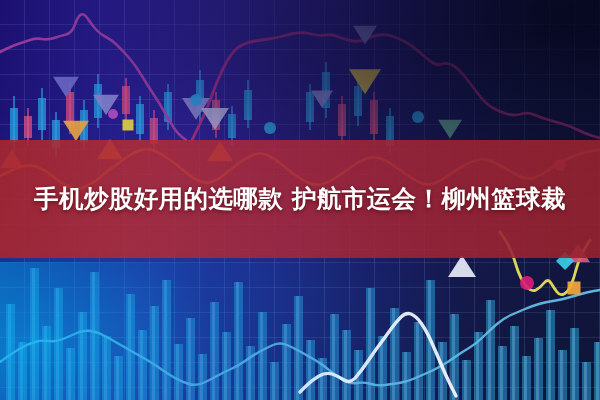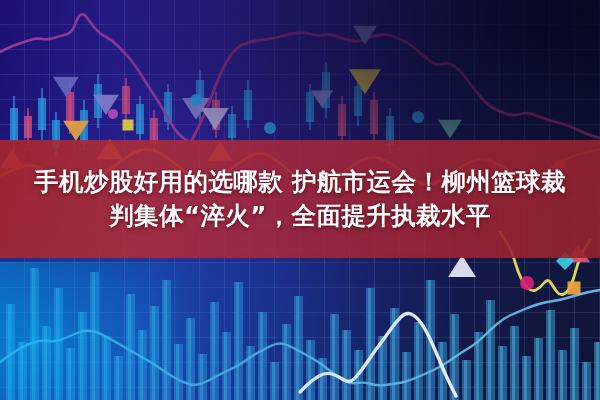--- a/index.html
+++ b/index.html
@@ -428,16 +428,15 @@
       <rect x="567.5" y="281.5" width="13" height="13" fill="#f2a83c" opacity="0.92"></rect>
       <polygon points="565,252 574,261 565,270 556,261" fill="#3ad0e8" opacity="0.92"></polygon>
     </svg>
 
   <div class="layer" id="bg-vignette"></div>
 
   <div id="banner" style="top: 140px; height: 118px;"></div>
 
   <div id="banner-text" style="top: 140px; height: 118px;">
     <span class="line">手机炒股好用的选哪款 护航市运会！柳州篮球裁</span>
-    <span class="line">判集体“淬火”，全面提升执裁水平</span>
   </div>
 
 </div>
 
 </body></html>

